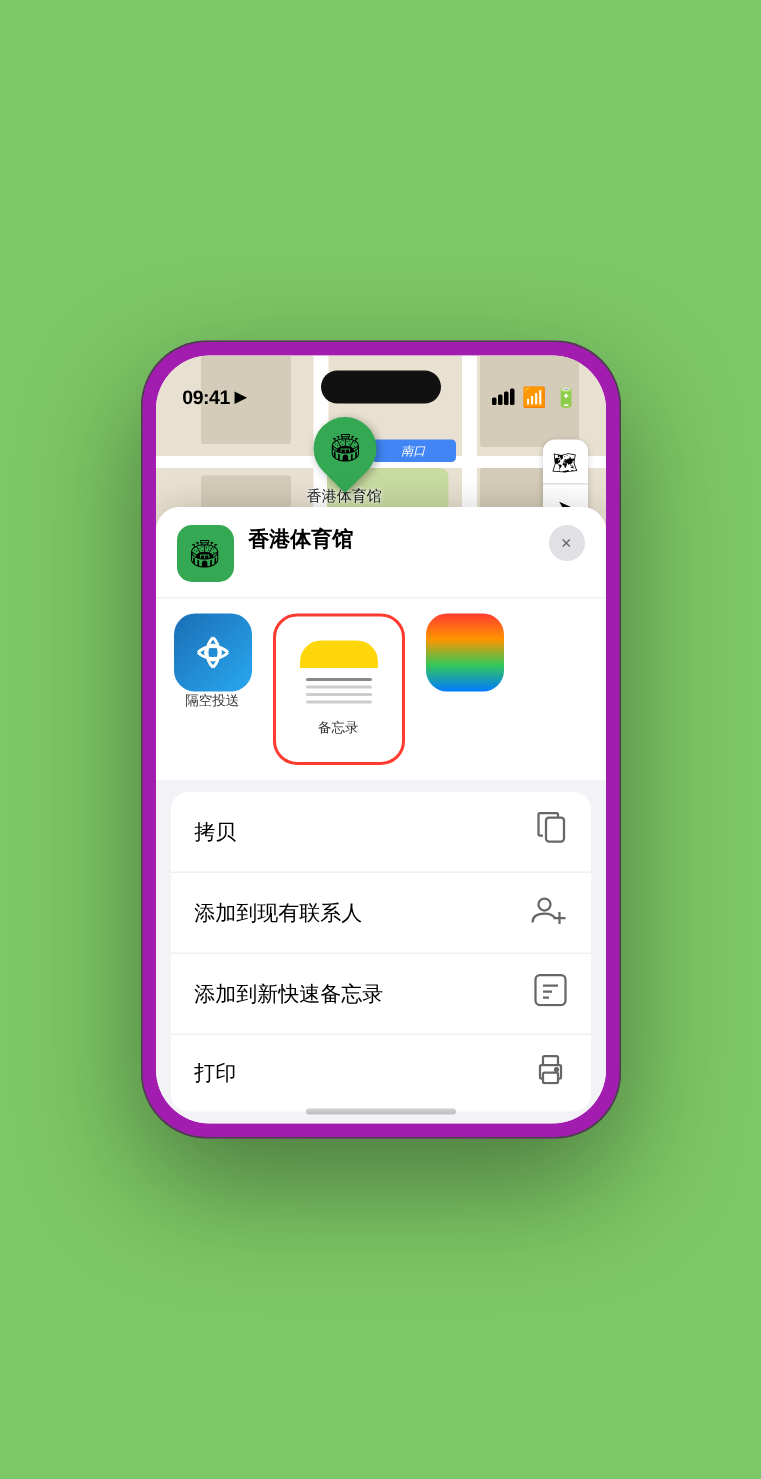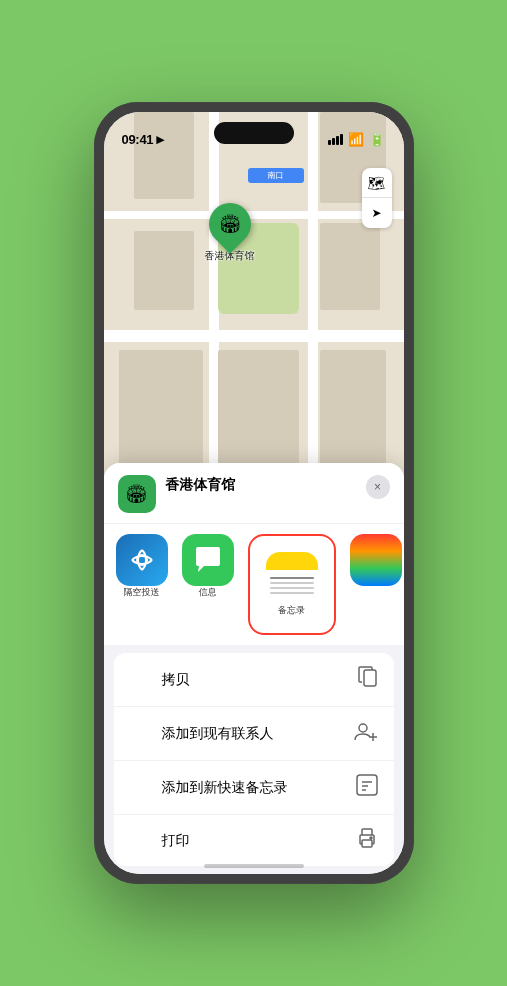--- a/index.html
+++ b/index.html
@@ -8,22 +8,22 @@
       background: #7dc866;
       display: flex;
       justify-content: center;
       align-items: center;
       min-height: 100vh;
       font-family: -apple-system, 'PingFang SC', 'Helvetica Neue', sans-serif;
     }
 
     .phone-frame {
       width: 320px;
-      height: 782px;
-      background: #404040;
+      height: 532px;
+      background: #a21caf;
       border-radius: 44px;
       padding: 10px;
       position: relative;
       box-shadow: 0 30px 80px rgba(0,0,0,0.4), inset 0 0 0 1px #444;
     }
 
     .phone-screen {
       width: 100%;
       height: 100%;
       background: #fff;
@@ -153,20 +153,21 @@
     .map-label-tag {
       position: absolute;
       top: 56px;
       left: 48%;
       background: #4285f4;
       color: #fff;
       font-size: 8px;
       padding: 2px 20px;
       border-radius: 3px;
       white-space: nowrap;
+      font-style: italic;
     }
 
     
     .map-btn-group {
       position: absolute;
       top: 56px;
       right: 12px;
       display: flex;
       flex-direction: column;
       gap: 0;
@@ -330,21 +331,20 @@
       cursor: pointer;
     }
 
     .action-item:last-child {
       border-bottom: none;
     }
 
     .action-label {
       font-size: 14px;
       color: #000;
-      margin-left: 32px;
     }
 
     .action-icon {
       font-size: 18px;
       color: #666;
     }
 
     
     .home-indicator {
       position: absolute;
@@ -458,28 +458,20 @@
                 <path d="M14 24 Q10 20 10 14" stroke="white" stroke-width="2" fill="none"></path>
                 <path d="M4 14 Q8 10 14 10" stroke="white" stroke-width="2" fill="none"></path>
                 <path d="M4 14 Q8 18 14 18" stroke="white" stroke-width="2" fill="none"></path>
                 <path d="M24 14 Q20 10 14 10" stroke="white" stroke-width="2" fill="none"></path>
                 <path d="M24 14 Q20 18 14 18" stroke="white" stroke-width="2" fill="none"></path>
               </svg>
             </div>
             <span class="app-label">隔空投送</span>
           </div>
 
-          <div class="app-item">
-            <div class="app-icon messages">
-              <svg width="28" height="26" viewBox="0 0 28 26" fill="white">
-                <path d="M2 2 Q2 0 4 0 H24 Q26 0 26 2 V17 Q26 19 24 19 H10 L4 25 L5 19 H4 Q2 19 2 17 Z"></path>
-              </svg>
-            </div>
-            <span class="app-label">信息</span>
-          </div>
 
 
           <div class="app-item notes-selected" style="border:2px solid #ff3b30;border-radius:16px;padding:16px;">
             <div class="app-icon notes" style="border:none;">
               <div style="width:100%;padding:0 4px;margin-top:14px;">
                 <div style="height:2px;background:#888;border-radius:1px;margin-bottom:3px;"></div>
                 <div style="height:2px;background:#ccc;border-radius:1px;margin-bottom:3px;"></div>
                 <div style="height:2px;background:#ccc;border-radius:1px;margin-bottom:3px;"></div>
                 <div style="height:2px;background:#ccc;border-radius:1px;"></div>
               </div>

